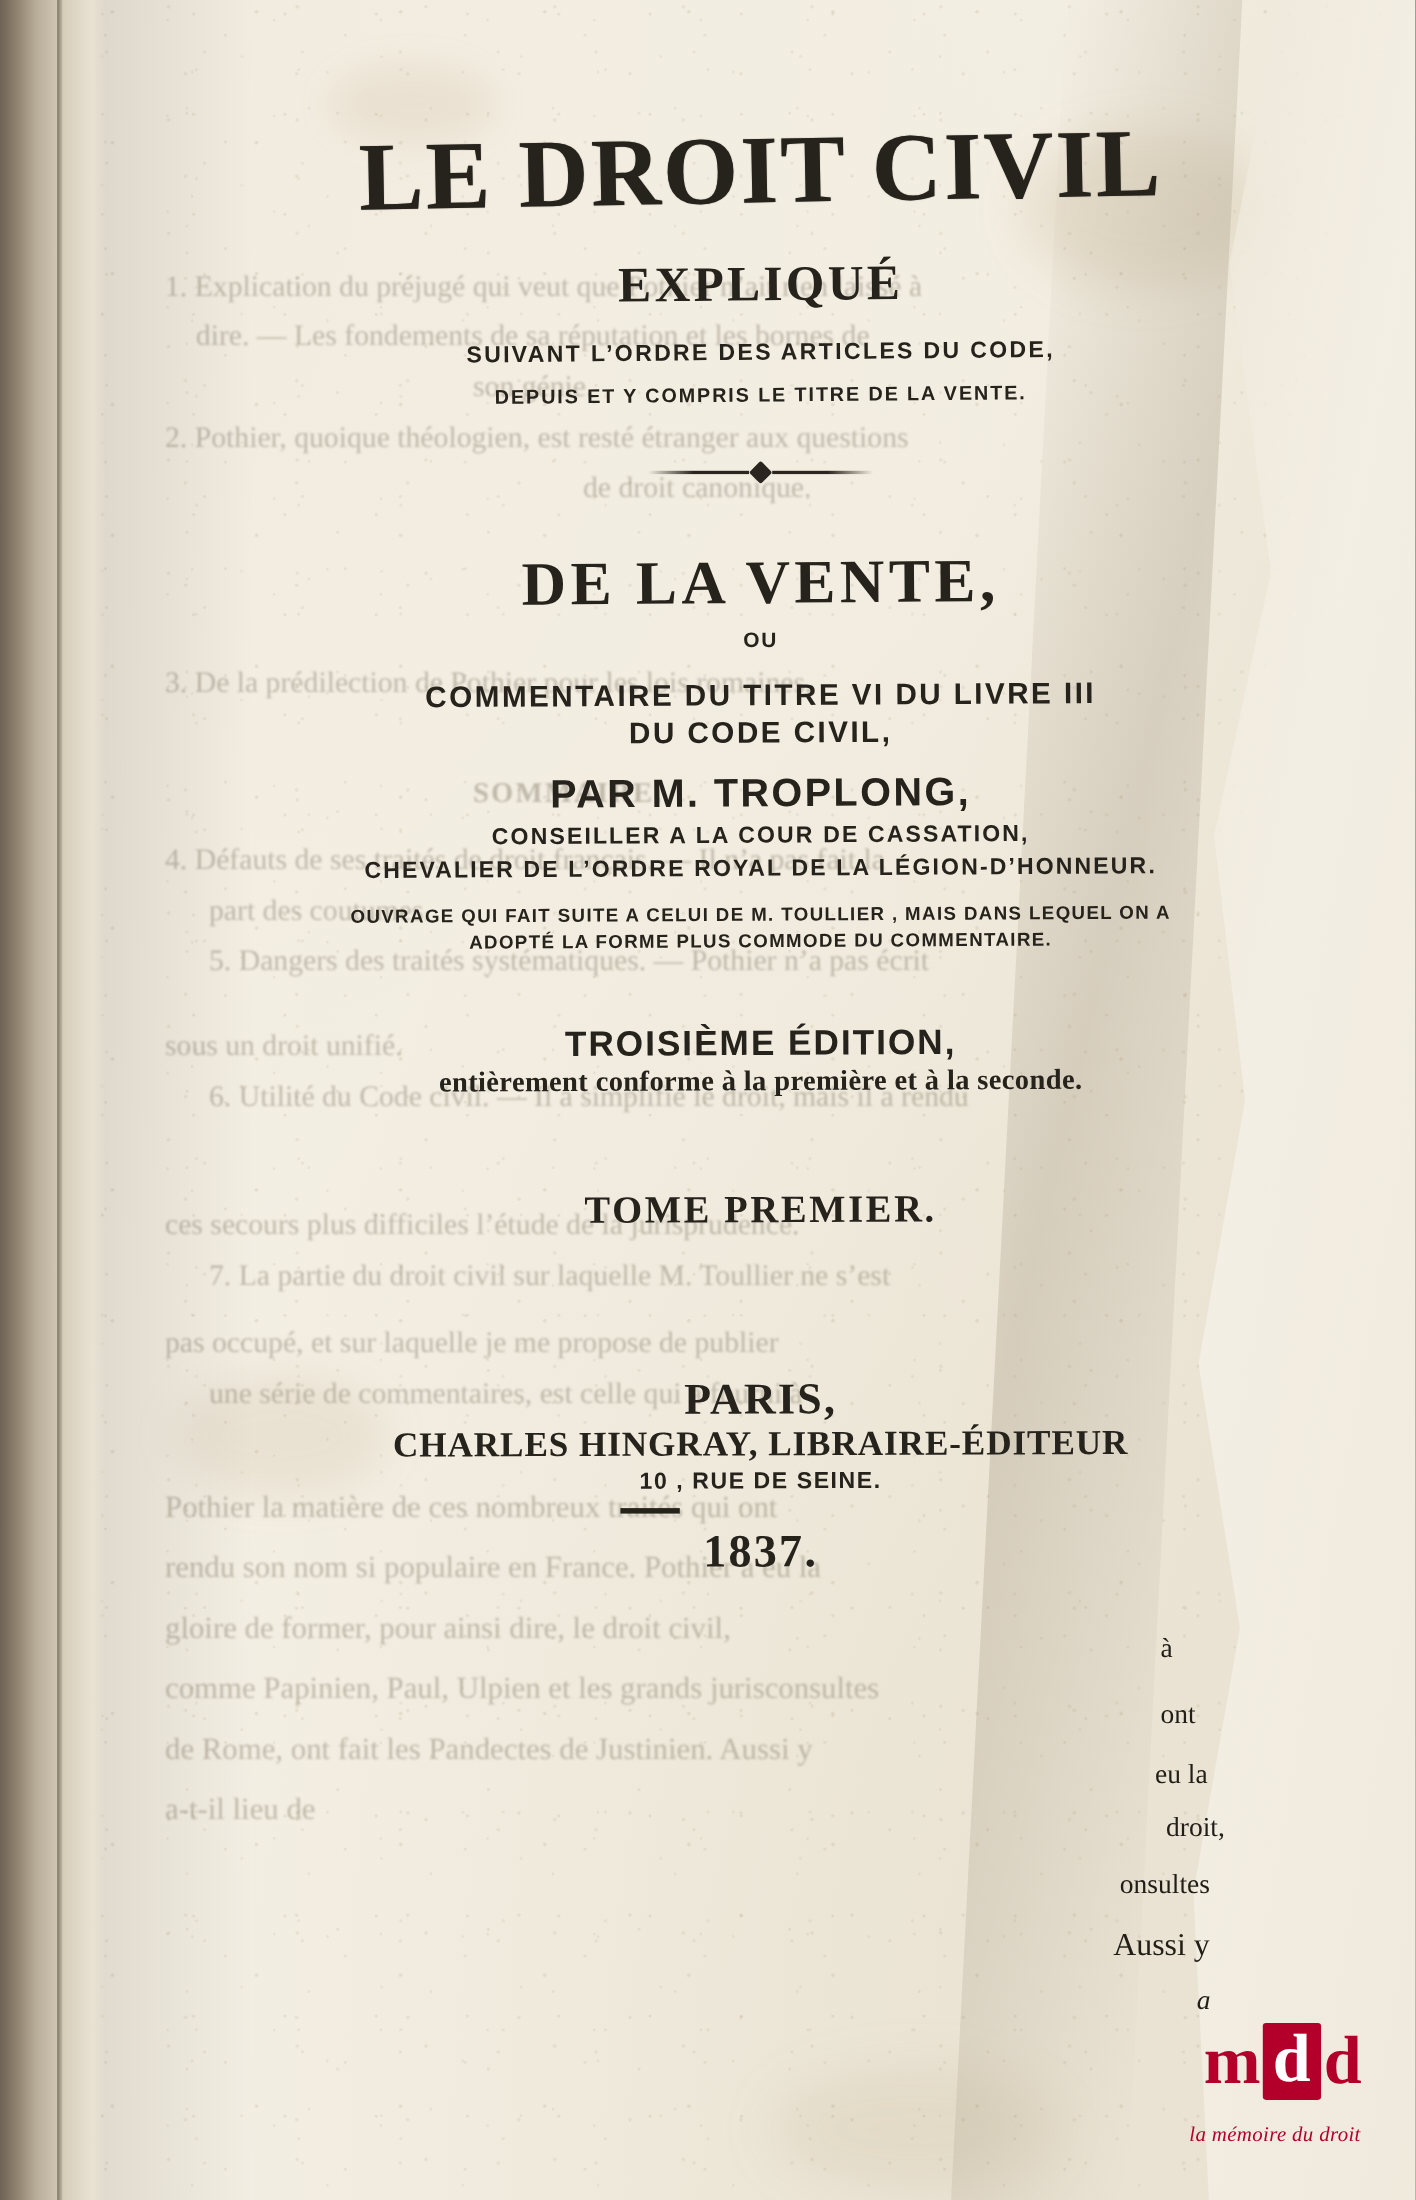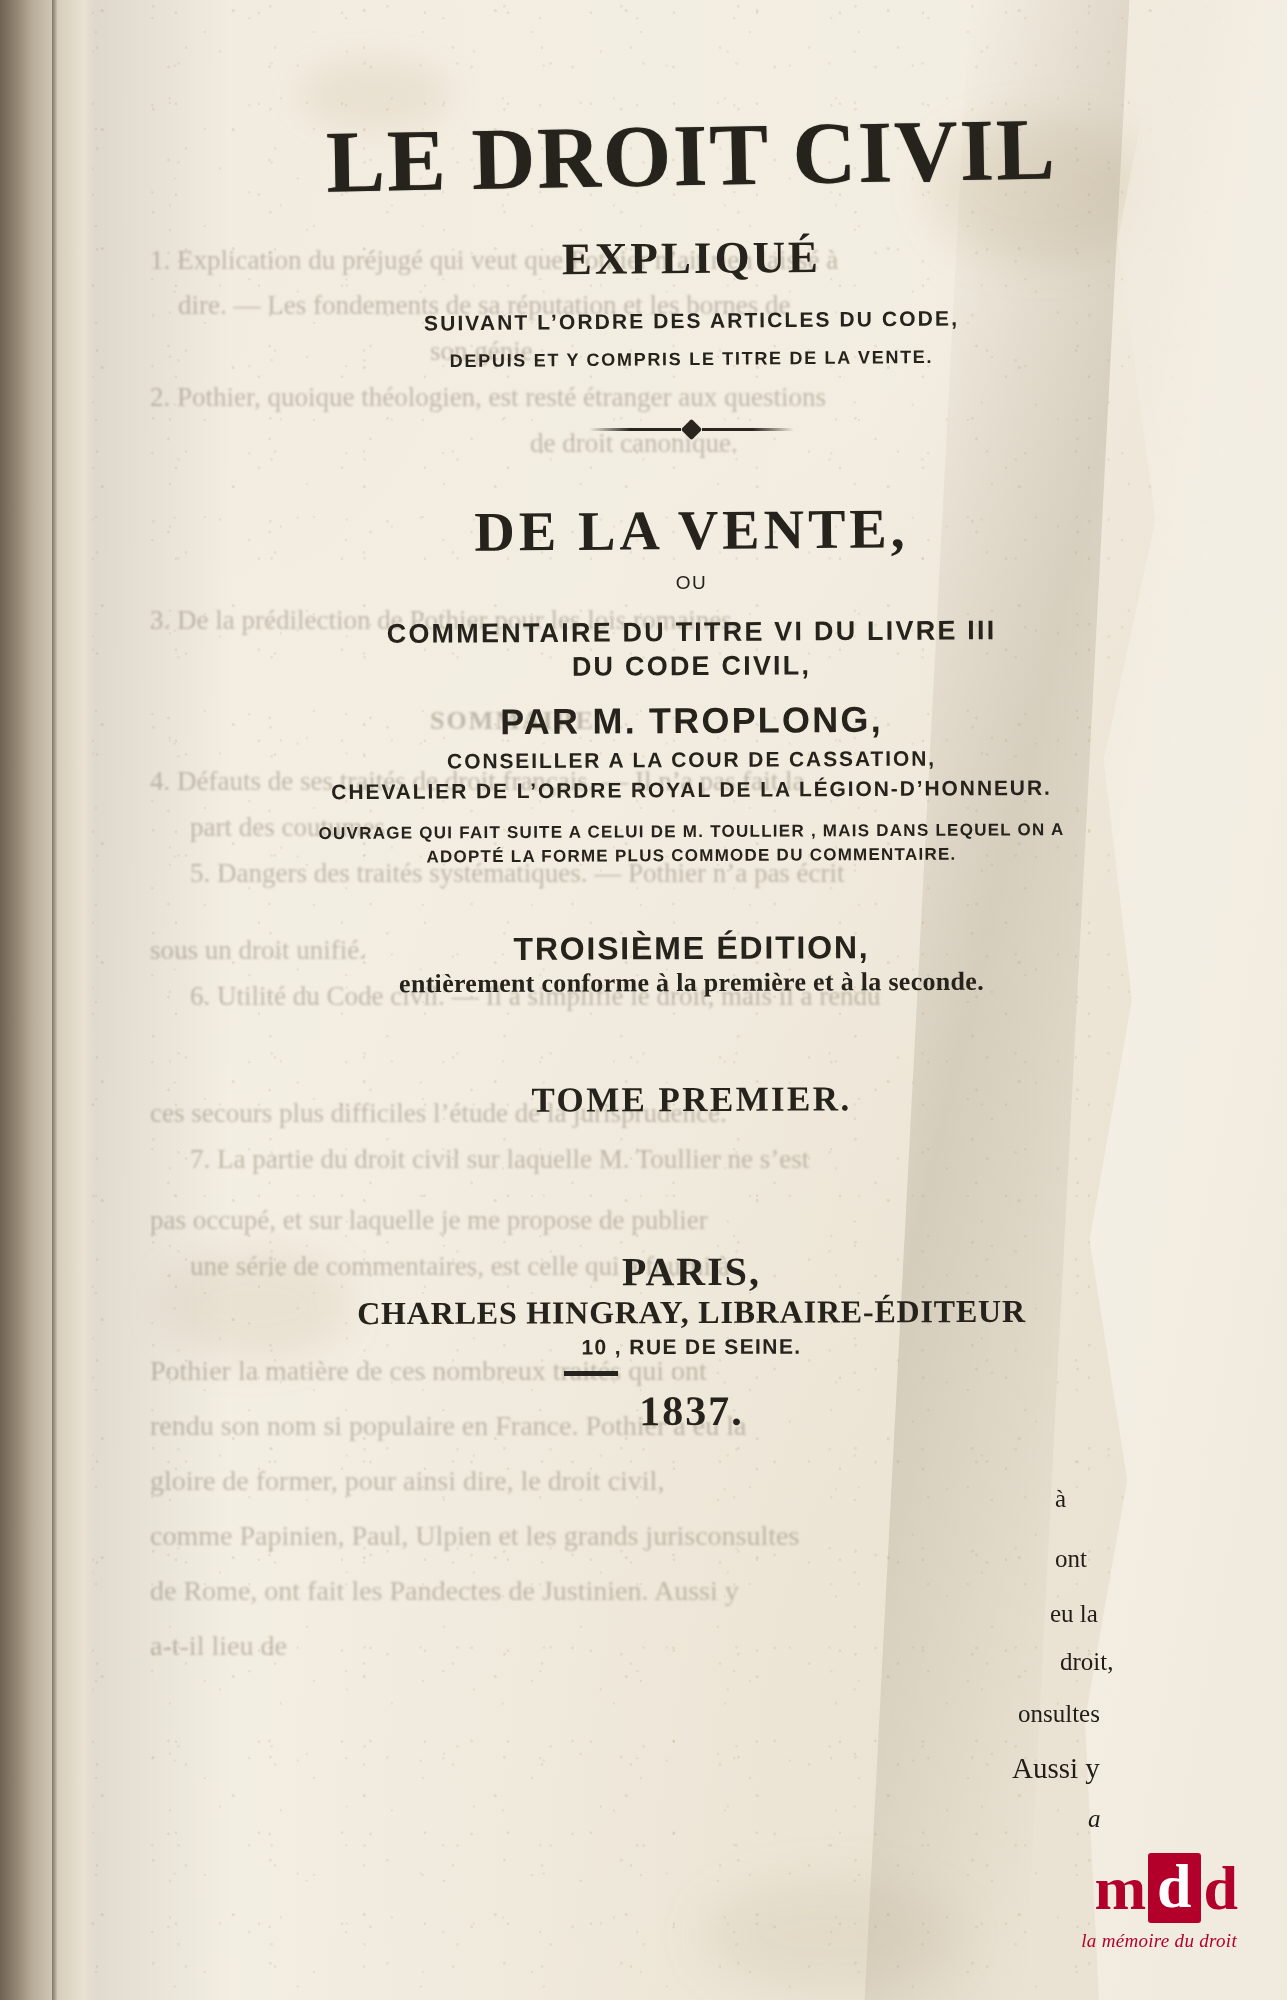--- a/index.html
+++ b/index.html
@@ -113,21 +113,21 @@
     font-family:"Liberation Sans",sans-serif;
     font-size:18px;font-weight:700;letter-spacing:1.7px;
     transform:rotate(-0.5deg);
   }
   .t-vente{
     font-size:56px;font-weight:700;letter-spacing:4px;
     transform:rotate(-0.45deg);
   }
   .t-ou{
     font-family:"Liberation Sans",sans-serif;
-    font-size:19px;font-weight:400;letter-spacing:1.5px;
+    font-size:19px;font-weight:700;letter-spacing:1.5px;
   }
   .t-comm{
     font-family:"Liberation Sans",sans-serif;
     font-size:27px;font-weight:700;letter-spacing:2.2px;
     transform:rotate(-0.35deg);
   }
   .t-author{
     font-family:"Liberation Sans",sans-serif;
     font-size:36px;font-weight:700;letter-spacing:2.2px;
     transform:rotate(-0.35deg);
@@ -194,21 +194,21 @@
     color:#b3002a;letter-spacing:-1px;
   }
   .logo-dbox{
     background:#b3002a;color:#fff;
     font-family:"Liberation Serif",serif;
     font-weight:700;font-size:62px;line-height:1;
     padding:2px 9px 6px 9px;margin:0 3px;
     border-radius:3px;
   }
   .logo-tag{
-    margin-top:7px;color:#b3002a;
+    margin-top:21px;color:#b3002a;
     font-family:"Liberation Serif",serif;
     font-size:19px;font-style:italic;letter-spacing:.3px;
   }
 </style>
 </head>
 <body>
 
 <div class="page">
 
   <div class="grain"></div>

